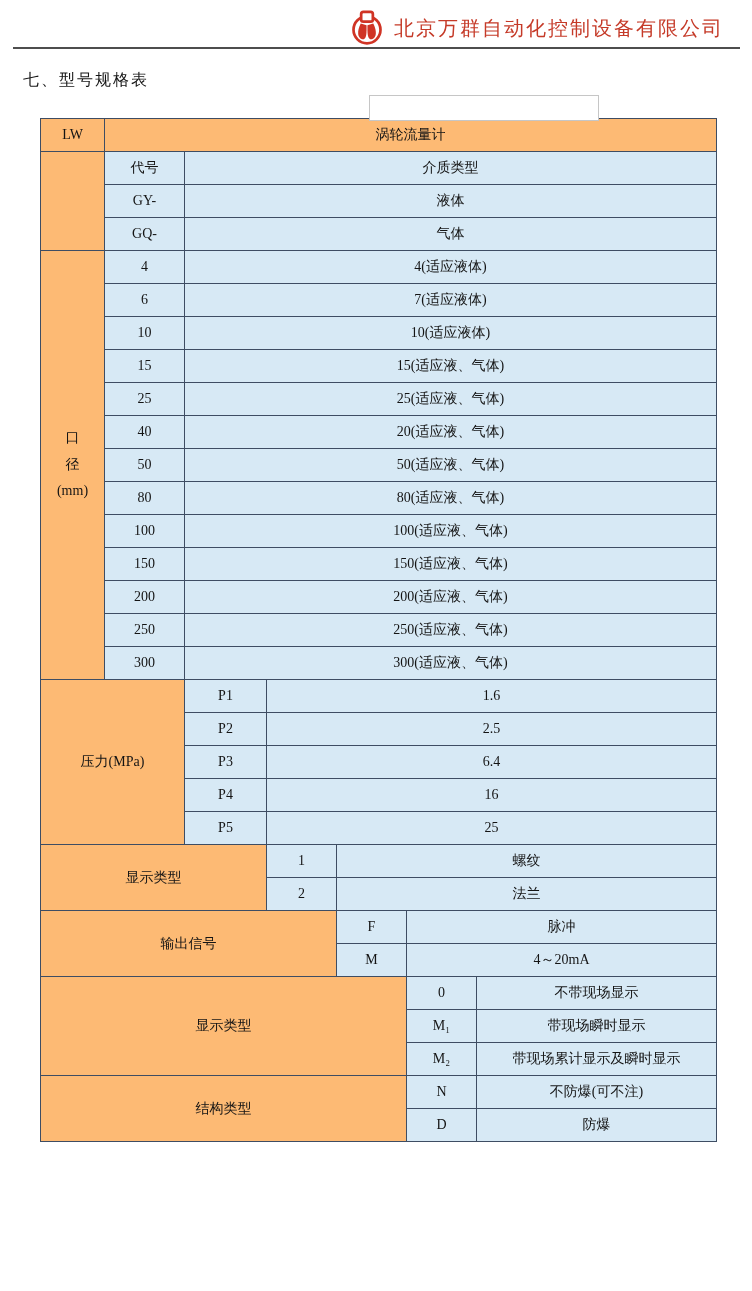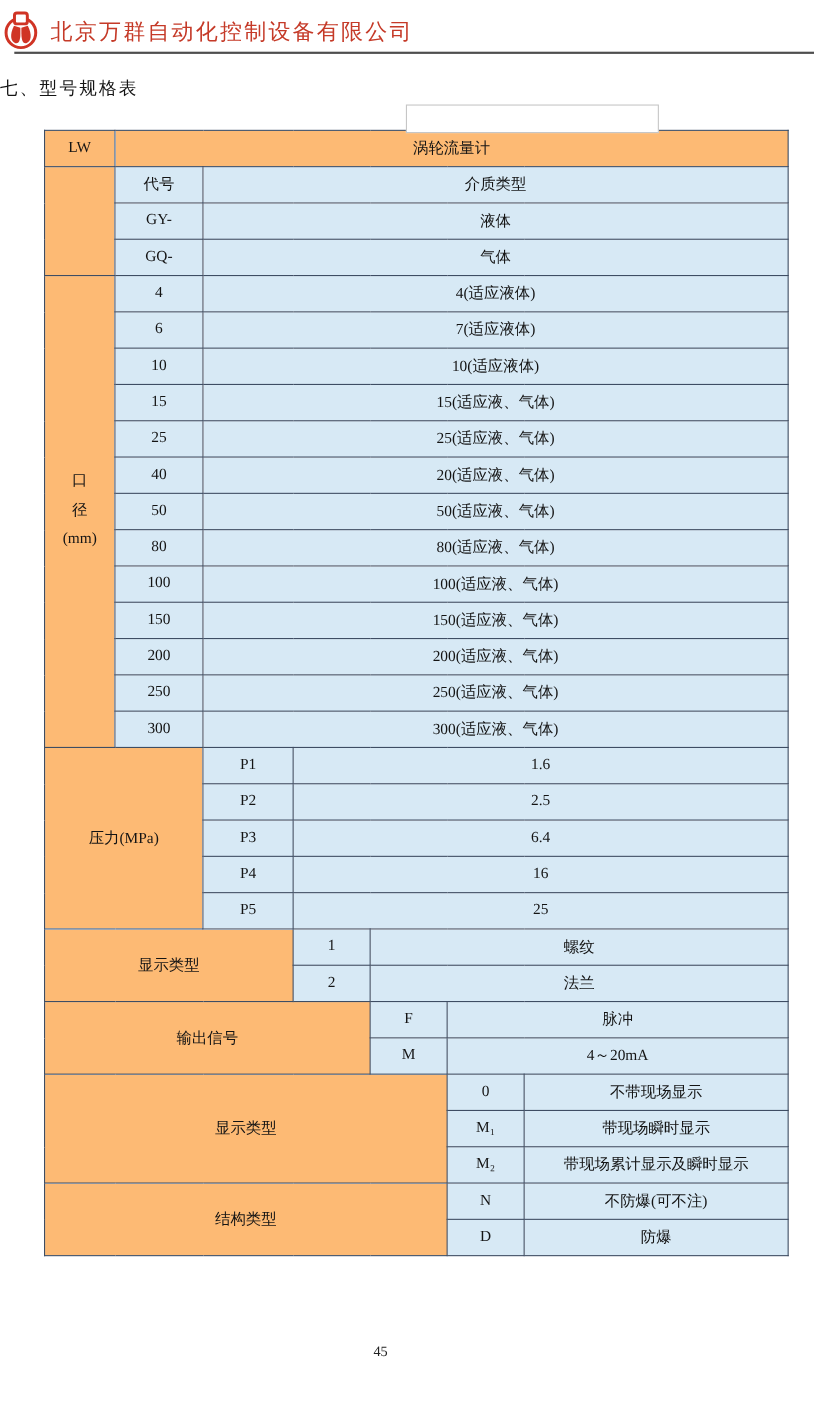--- a/index.html
+++ b/index.html
@@ -9,34 +9,34 @@
     font-family:"Liberation Serif","DejaVu Serif",serif;
     color:#141414;
     position:relative;
     overflow:hidden;
   }
   .page{position:absolute;inset:0;}
 
   
   .header{
     position:absolute;top:10px;left:0;right:28px;
-    display:flex;align-items:center;gap:8px;
+    display:flex;justify-content:flex-end;align-items:center;gap:8px;
   }
   .logo{width:38px;height:36px;flex:0 0 auto;}
   .company{
     color:#c53a28;font-size:20px;letter-spacing:2px;white-space:nowrap;
   }
   .header-rule{
     position:absolute;top:47px;left:13px;width:727px;height:0;
     border-top:2px solid #4e4e4e;
   }
 
   
   .section-title{
-    position:absolute;top:70px;left:0;
+    position:absolute;top:70px;left:23px;
     font-size:16px;letter-spacing:2px;
   }
 
   
   .white-box{
     position:absolute;left:369px;top:95px;width:228px;height:24px;
     background:#ffffff;border:1px solid #c6c6c6;z-index:5;
   }
 
   
@@ -231,15 +231,14 @@
       <td class="light">N</td>
       <td class="light">不防爆(可不注)</td>
     </tr>
     <tr>
           <td class="light">D</td>
         <td class="light">防爆</td>
         </tr>
   </tbody>
     </table>
 
-  <div class="page-number">45</div>
 
 </div>
 
 </body></html>

